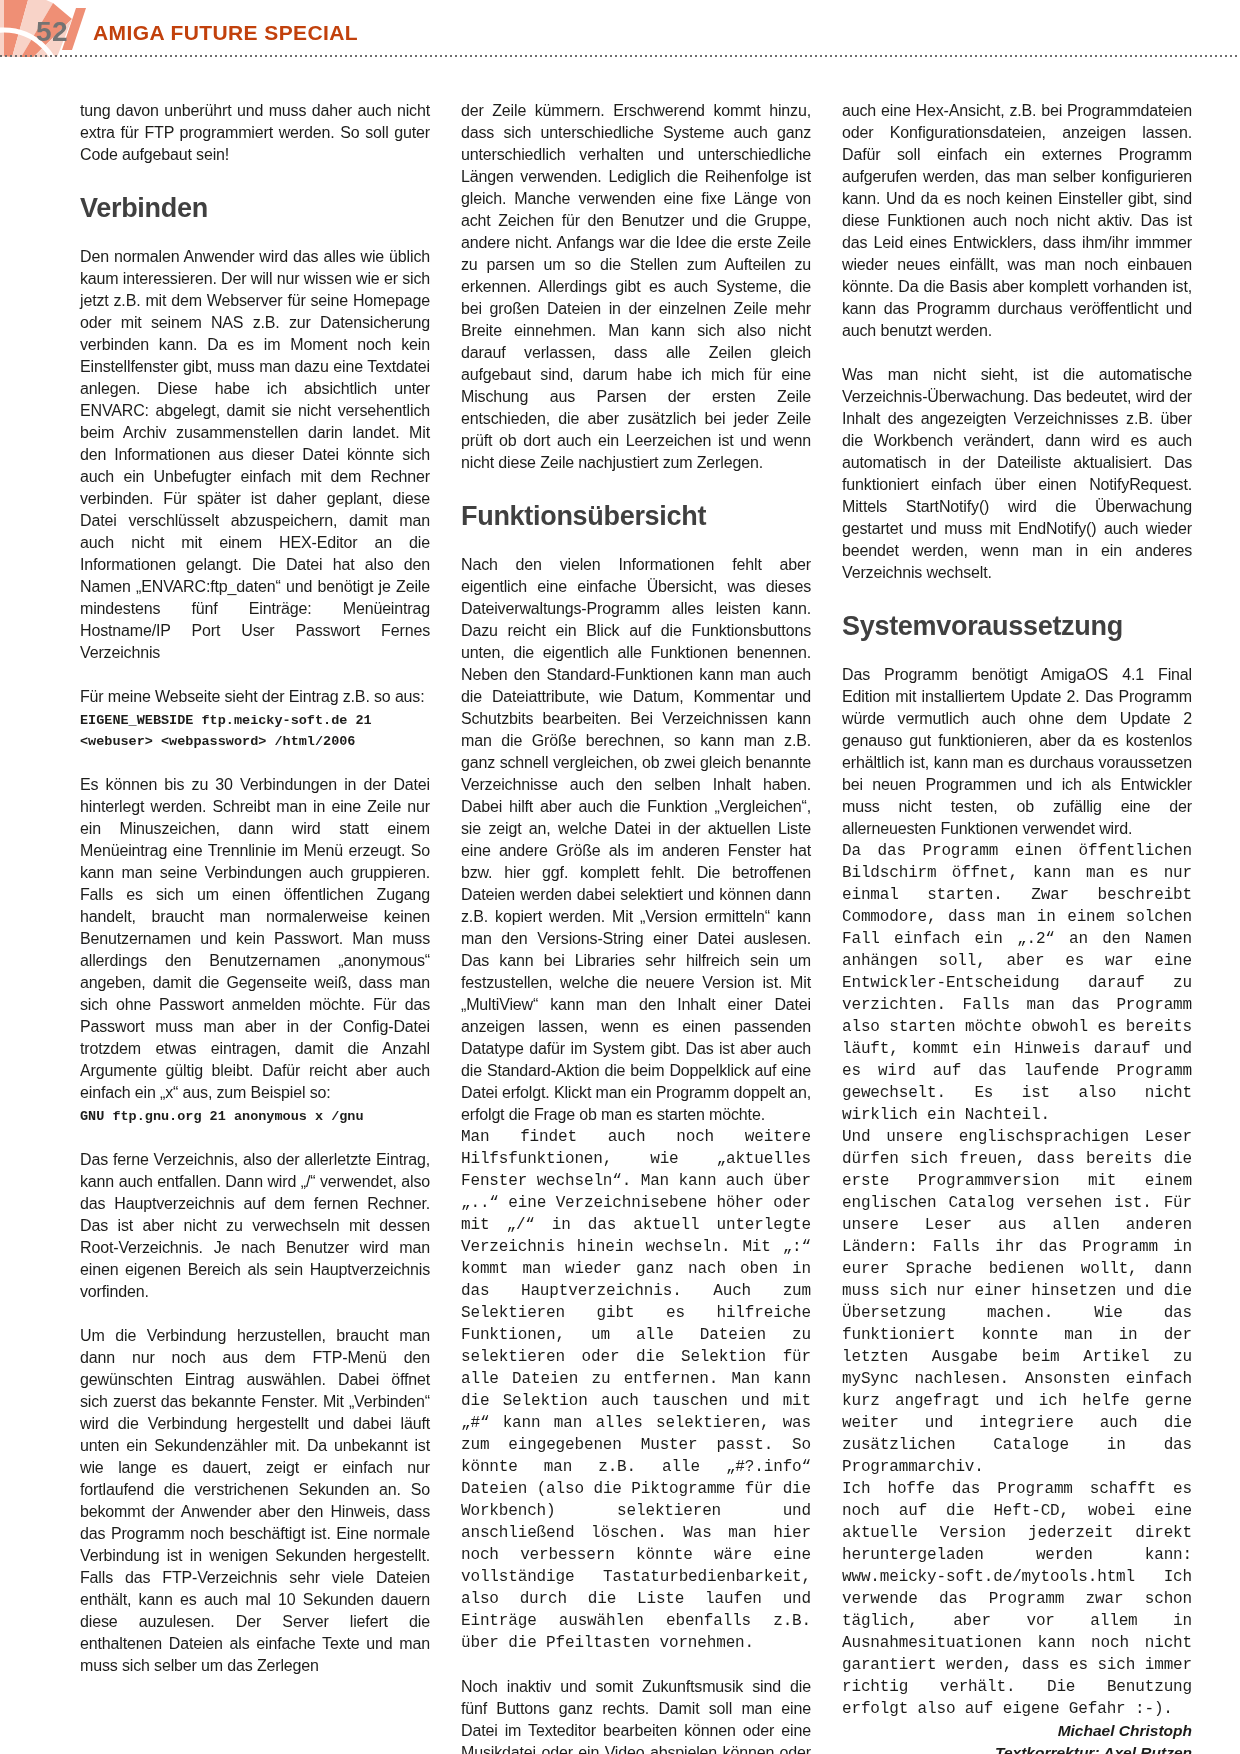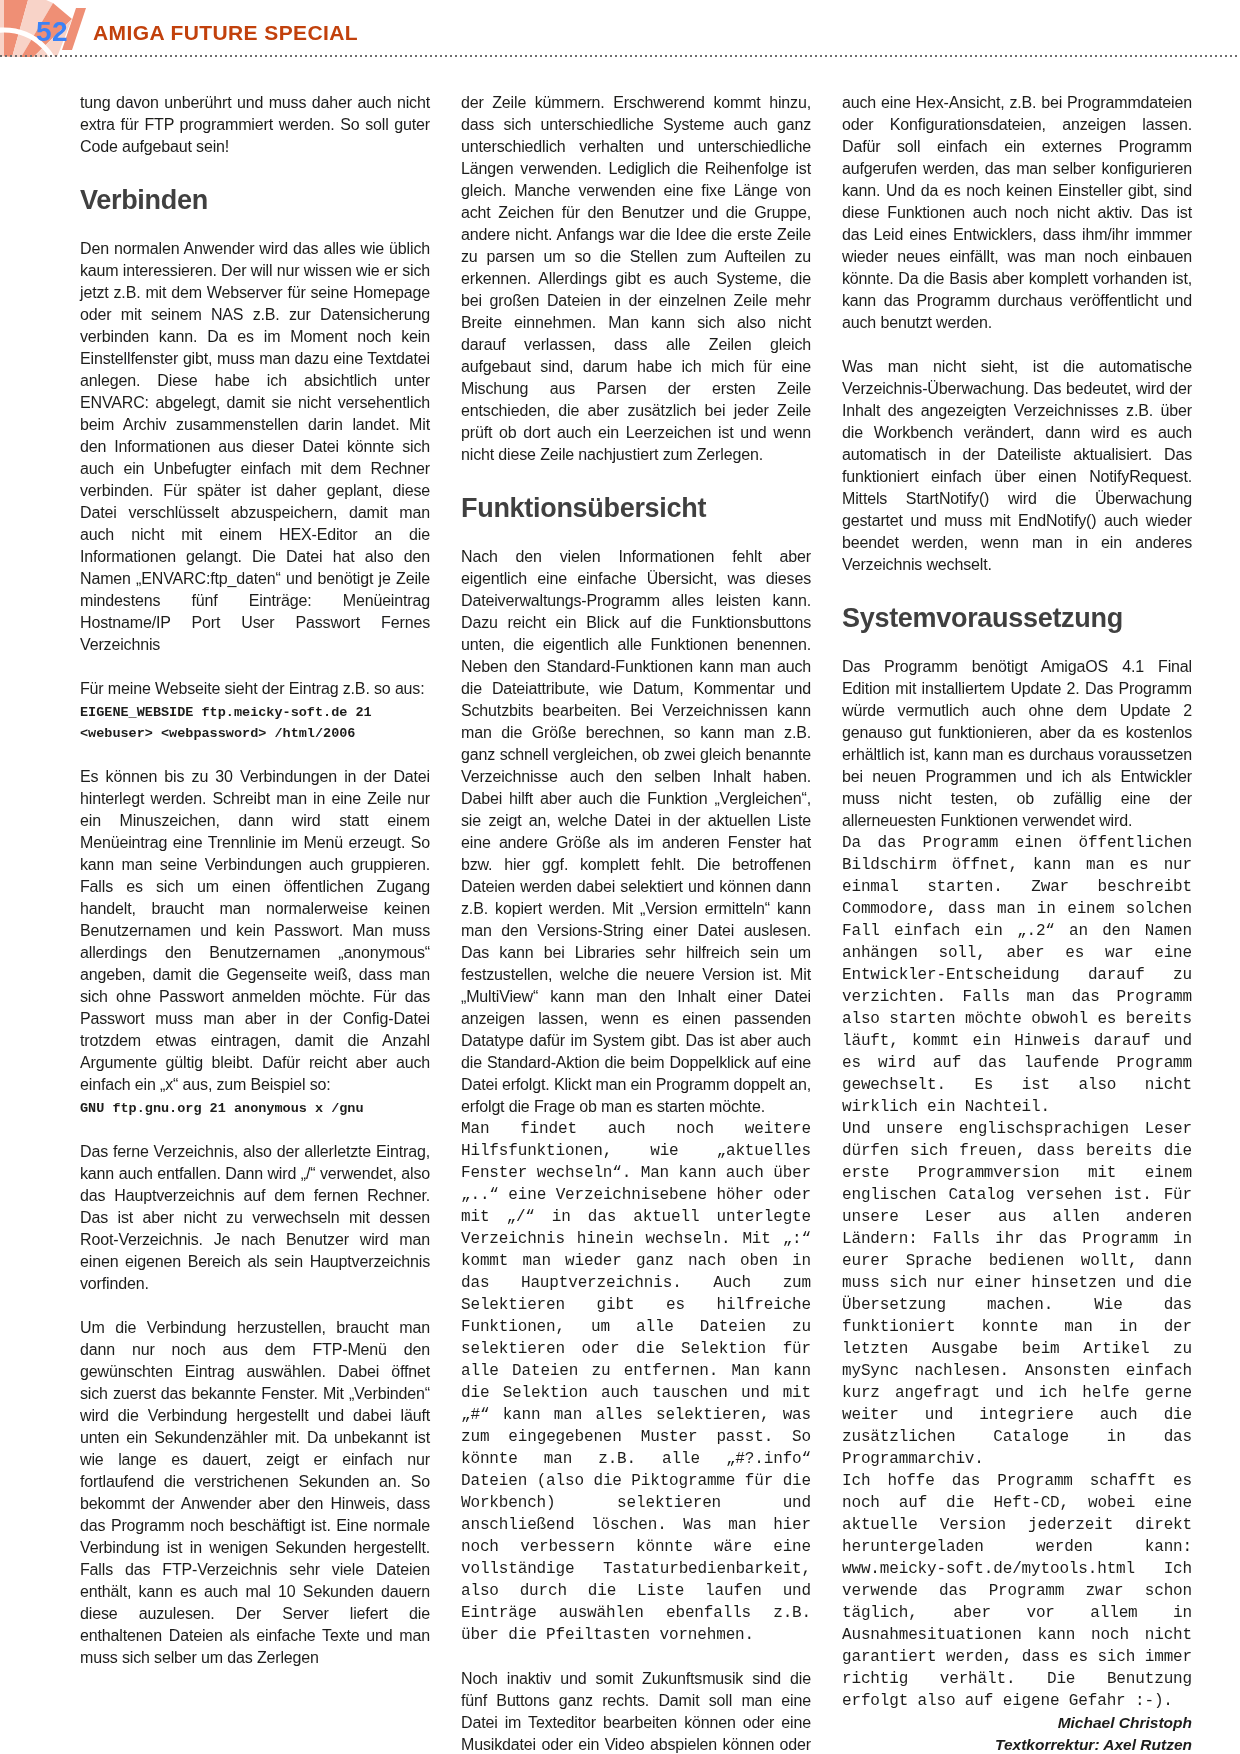--- a/index.html
+++ b/index.html
@@ -23,21 +23,21 @@
   .corner-graphic {
     position: absolute;
     top: 0; left: 0;
     width: 92px; height: 57px;
   }
   .page-number {
     position: absolute;
     left: 36px; top: 16px;
     font-size: 28px;
     font-weight: bold;
-    color: #3b82f6;
+    color: #737373;
     letter-spacing: 0.5px;
   }
   .section-title {
     position: absolute;
     left: 93px; top: 21px;
     font-size: 21px;
     font-weight: bold;
     color: #c2410c;
     letter-spacing: 0.4px;
   }
@@ -59,21 +59,21 @@
   }
   .col { width: 350px; flex: 0 0 350px; }
 
   .para {
     font-size: 16px;
     line-height: 22px;
     text-align: justify;
     letter-spacing: -0.15px;
     margin-top: 22px;
   }
-  .para:first-child { margin-top: 4px; }
+  .para:first-child { margin-top: 12px; }
   .para.tight { margin-top: 0; font-family: Liberation Mono, monospace; }
 
   h2.red-heading {
     font-size: 27px;
     line-height: 30px;
     font-weight: bold;
     color: #404040;
     letter-spacing: -0.3px;
     margin: 27px 0 23px 0;
   }

